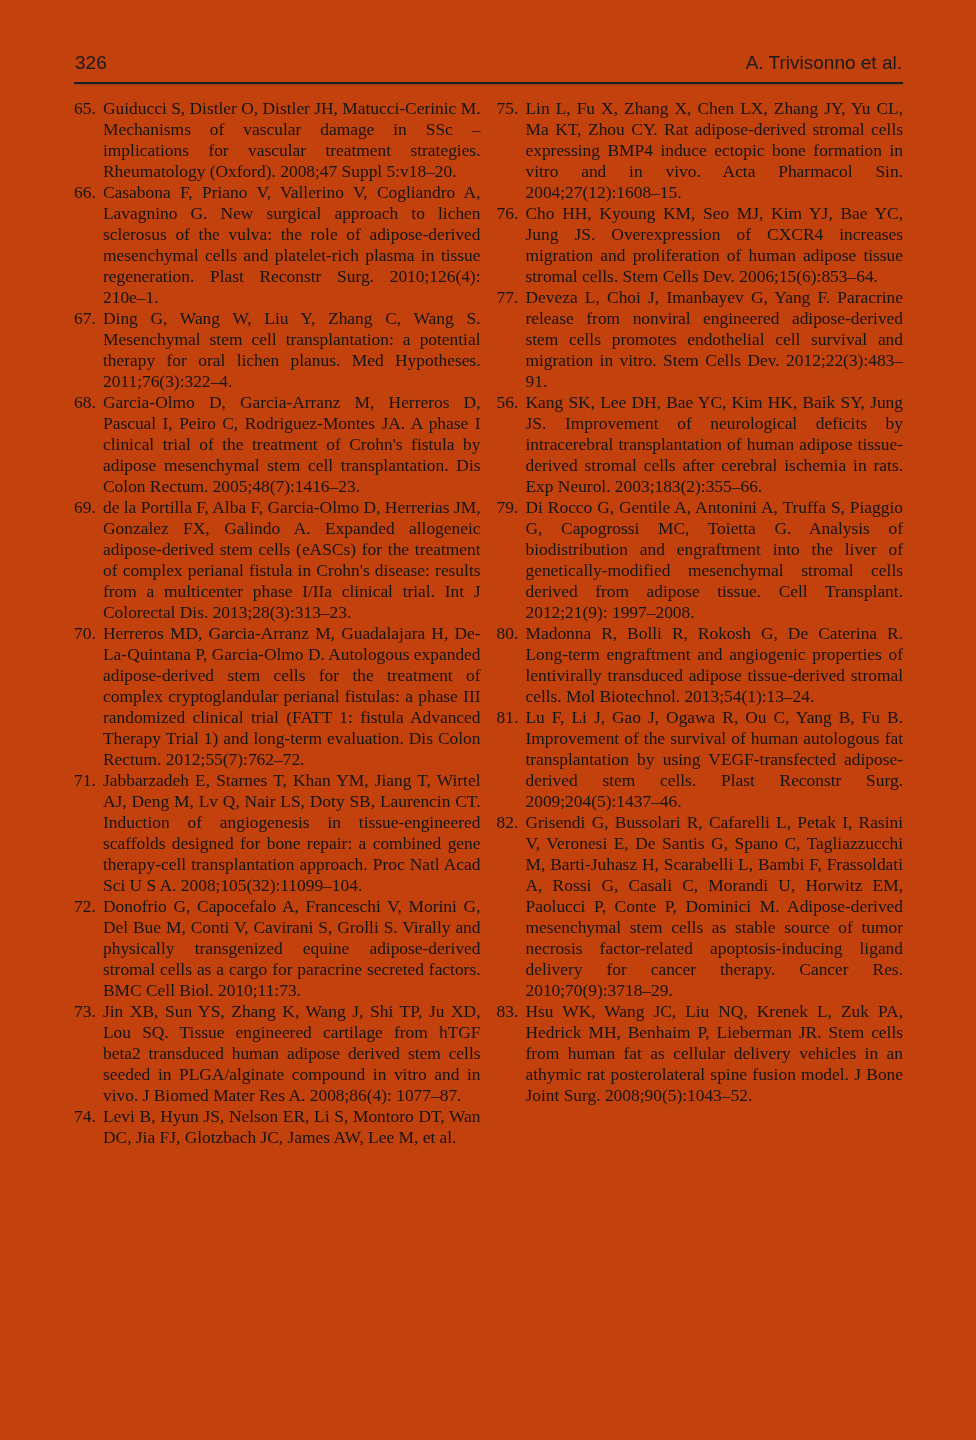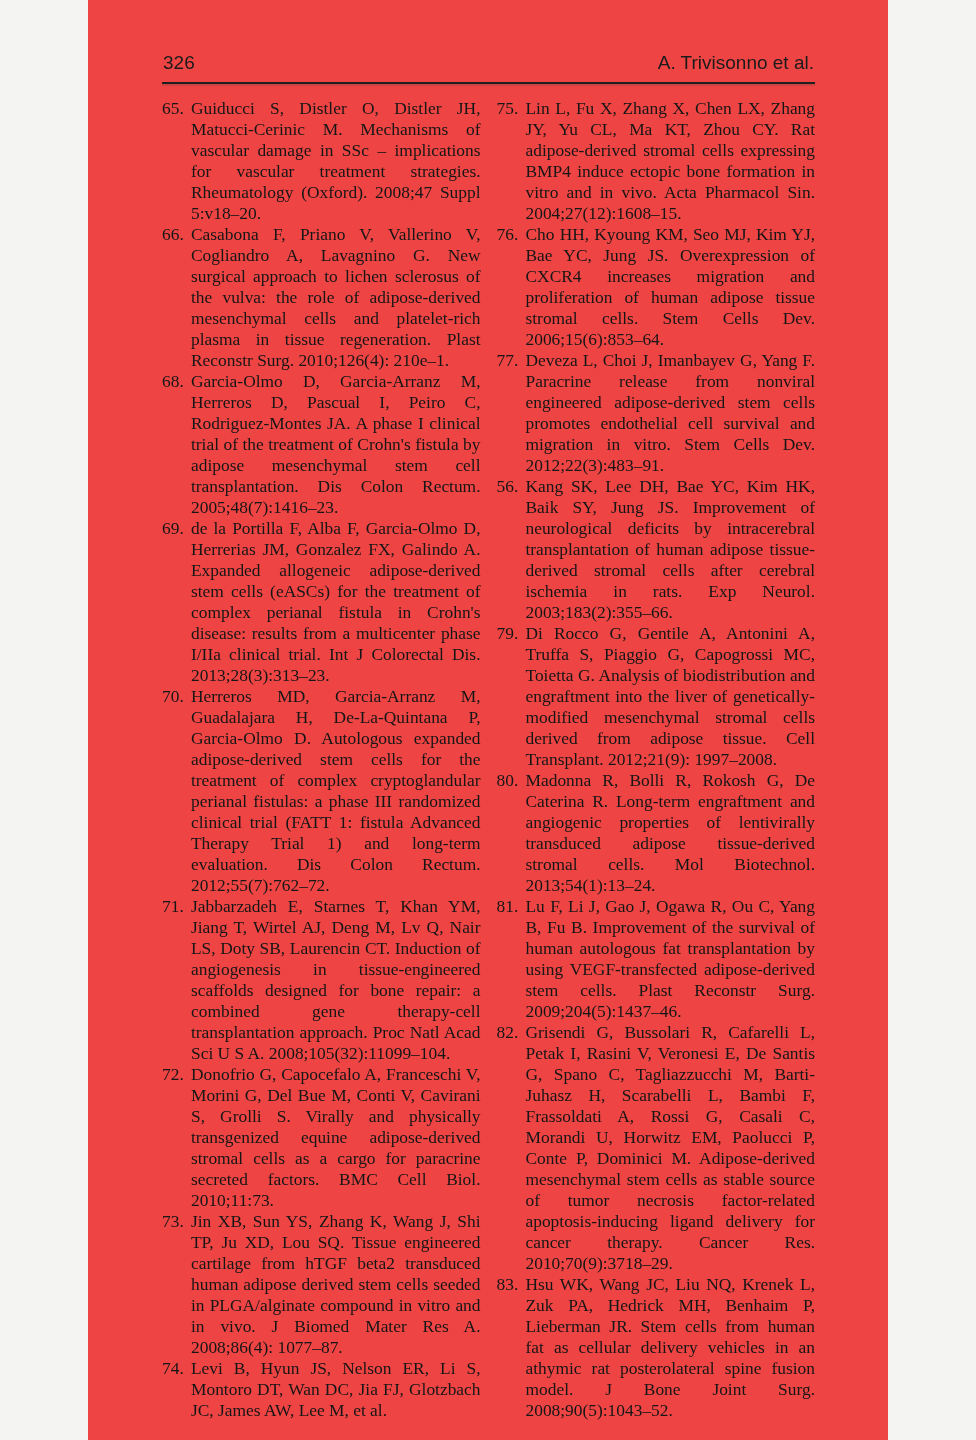--- a/index.html
+++ b/index.html
@@ -2,24 +2,24 @@
 <html><head>
 <meta charset="utf-8">
 <style>
   html, body {
     margin: 0;
     padding: 0;
     background: #f4f4f2;
   }
   .page {
     position: relative;
-    width: 800px;
+    width: 976px;
     height: 1440px;
     margin: 0 auto;
-    background: #ef4444;
+    background: #c2410c;
     color: #1c1c1c;
     overflow: hidden;
     box-sizing: border-box;
     padding: 52px 73px 0 74px;
   }
   .running-header {
     display: flex;
     justify-content: space-between;
     align-items: flex-end;
     font-family: "Liberation Sans", sans-serif;
@@ -69,20 +69,21 @@
   </div>
 
   <div class="header-rule"></div>
 
   <div class="ref-columns">
     <div class="ref-col" id="col-left">
   <p class="ref"><span class="ref-num">65.</span><span>Guiducci S, Distler O, Distler JH, Matucci-Cerinic M. Mechanisms of vascular damage in SSc – implications for vascular treatment strategies. Rheumatology (Oxford). 2008;47 Suppl 5:v18–20.</span></p>
 
   <p class="ref"><span class="ref-num">66.</span><span>Casabona F, Priano V, Vallerino V, Cogliandro A, Lavagnino G. New surgical approach to lichen sclerosus of the vulva: the role of adipose-derived mesenchymal cells and platelet-rich plasma in tissue regeneration. Plast Reconstr Surg. 2010;126(4): 210e–1.</span></p>
 
+  <p class="ref"><span class="ref-num">67.</span><span>Ding G, Wang W, Liu Y, Zhang C, Wang S. Mesenchymal stem cell transplantation: a potential therapy for oral lichen planus. Med Hypotheses. 2011;76(3):322–4.</span></p>
 
   <p class="ref"><span class="ref-num">68.</span><span>Garcia-Olmo D, Garcia-Arranz M, Herreros D, Pascual I, Peiro C, Rodriguez-Montes JA. A phase I clinical trial of the treatment of Crohn's fistula by adipose mesenchymal stem cell transplantation. Dis Colon Rectum. 2005;48(7):1416–23.</span></p>
 
   <p class="ref"><span class="ref-num">69.</span><span>de la Portilla F, Alba F, Garcia-Olmo D, Herrerias JM, Gonzalez FX, Galindo A. Expanded allogeneic adipose-derived stem cells (eASCs) for the treatment of complex perianal fistula in Crohn's disease: results from a multicenter phase I/IIa clinical trial. Int J Colorectal Dis. 2013;28(3):313–23.</span></p>
 
   <p class="ref"><span class="ref-num">70.</span><span>Herreros MD, Garcia-Arranz M, Guadalajara H, De-La-Quintana P, Garcia-Olmo D. Autologous expanded adipose-derived stem cells for the treatment of complex cryptoglandular perianal fistulas: a phase III randomized clinical trial (FATT 1: fistula Advanced Therapy Trial 1) and long-term evaluation. Dis Colon Rectum. 2012;55(7):762–72.</span></p>
 
   <p class="ref"><span class="ref-num">71.</span><span>Jabbarzadeh E, Starnes T, Khan YM, Jiang T, Wirtel AJ, Deng M, Lv Q, Nair LS, Doty SB, Laurencin CT. Induction of angiogenesis in tissue-engineered scaffolds designed for bone repair: a combined gene therapy-cell transplantation approach. Proc Natl Acad Sci U S A. 2008;105(32):11099–104.</span></p>
 
   <p class="ref"><span class="ref-num">72.</span><span>Donofrio G, Capocefalo A, Franceschi V, Morini G, Del Bue M, Conti V, Cavirani S, Grolli S. Virally and physically transgenized equine adipose-derived stromal cells as a cargo for paracrine secreted factors. BMC Cell Biol. 2010;11:73.</span></p>

